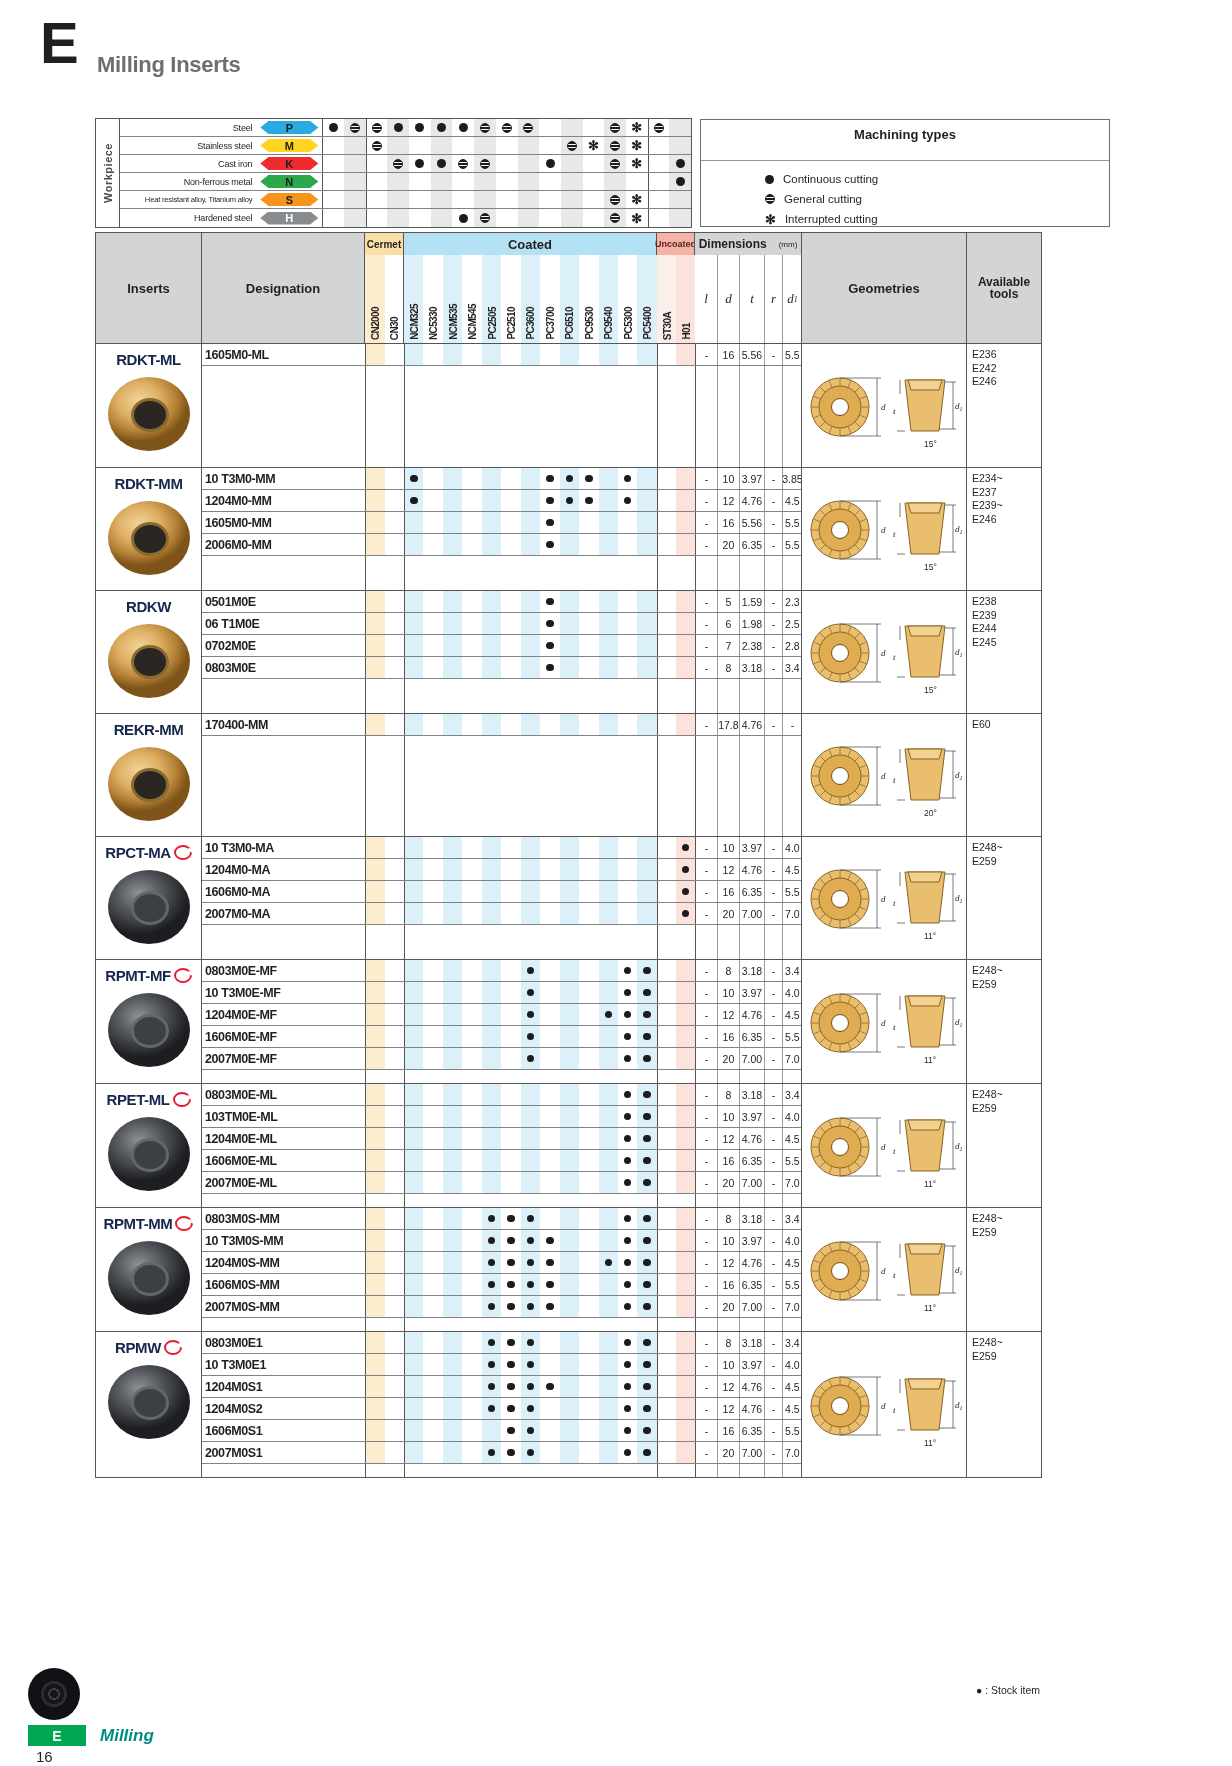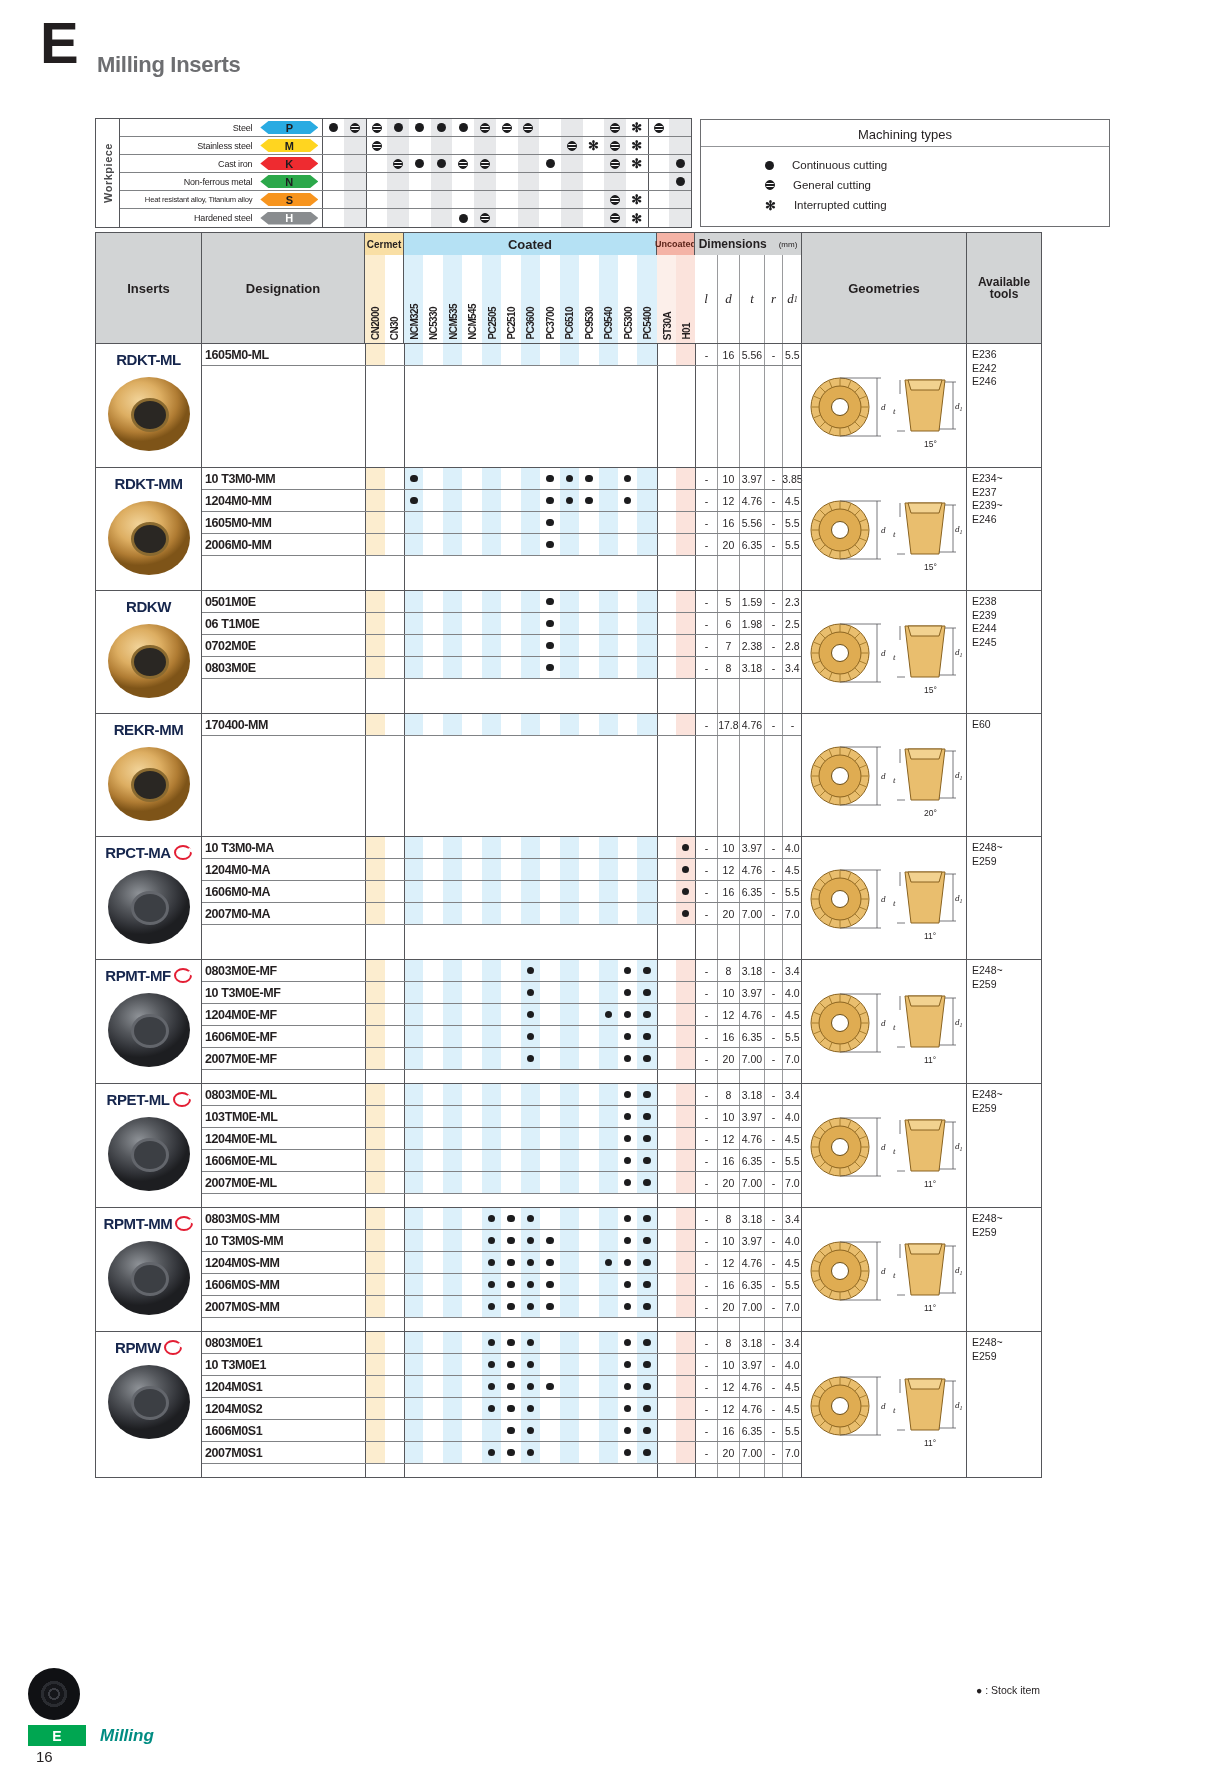--- a/index.html
+++ b/index.html
@@ -29,23 +29,23 @@
 
   
   .dg{width:9px;height:9px;border-radius:50%;background:#1c1c1e;display:inline-block;}
   .dg-g{width:8px;height:8px;border:1px solid #1c1c1e;
         background:repeating-linear-gradient(180deg,#1c1c1e 0 2.1px,#fff 2.1px 3.1px);}
   .dgi{font-size:13px;line-height:9px;color:#1c1c1e;display:inline-block;font-weight:bold;}
   .bdot{width:7.5px;height:7.5px;border-radius:50%;background:#1c1c1e;display:inline-block;}
 
   
   .mt{position:absolute;left:700px;top:119px;width:410px;height:108px;border:1px solid #6D6E71;box-sizing:border-box;}
-  .mt-title{font-size:13px;font-weight:normal;text-align:center;padding:7px 0 4px 0;border-bottom:1px solid #939598;}
+  .mt-title{font-size:13px;font-weight:bold;text-align:center;padding:7px 0 18px 0;border-bottom:1px solid #939598;}
   .mt-items{padding:8px 0 0 64px;}
-  .mt-item{display:flex;align-items:center;gap:18px;height:20px;font-size:11.5px;}
+  .mt-item{display:flex;align-items:center;gap:9px;height:20px;font-size:11.5px;}
 
   
   .tbl{position:absolute;left:95px;top:232px;width:945px;border:1.5px solid #55565A;box-sizing:content-box;}
   .thead{display:grid;grid-template-columns:105px 163px 39px 253px 38px 107px 165px 75px;grid-template-rows:22px 88px;
          border-bottom:1.5px solid #55565A;background:#fff;}
   .hc{display:flex;align-items:center;justify-content:center;font-weight:bold;font-size:13px;box-sizing:border-box;}
   .hc-span{grid-row:1/3;background:#D2D4D5;}
   .bl{border-left:1px solid #55565A;}
   .hc-cermet{background:#F9DFA5;font-size:10px;grid-row:1;grid-column:3;}
   .hc-coated{background:#B5E1F4;grid-row:1;grid-column:4;}

